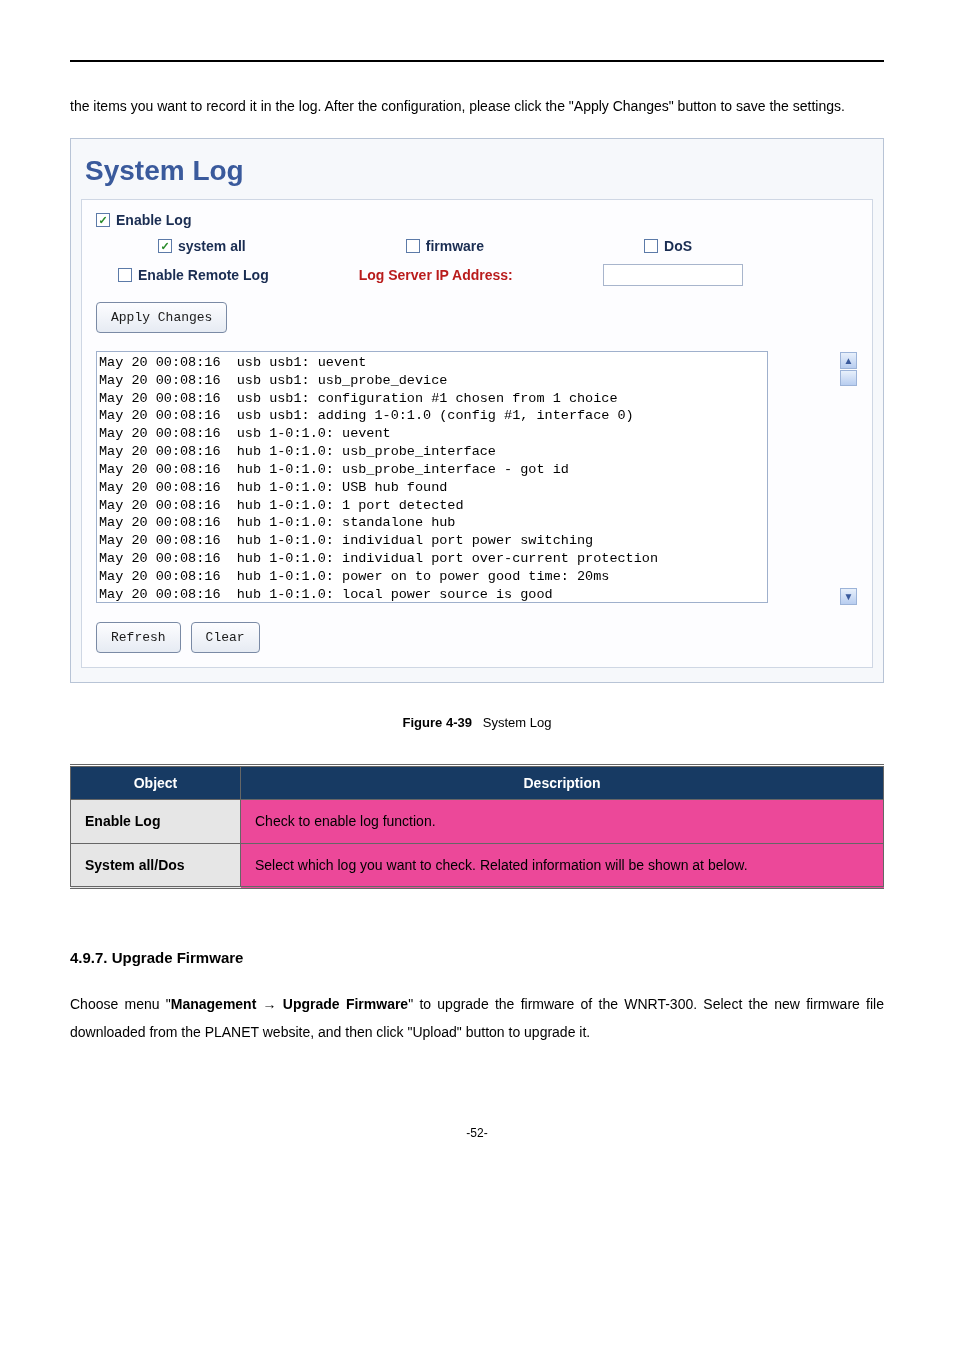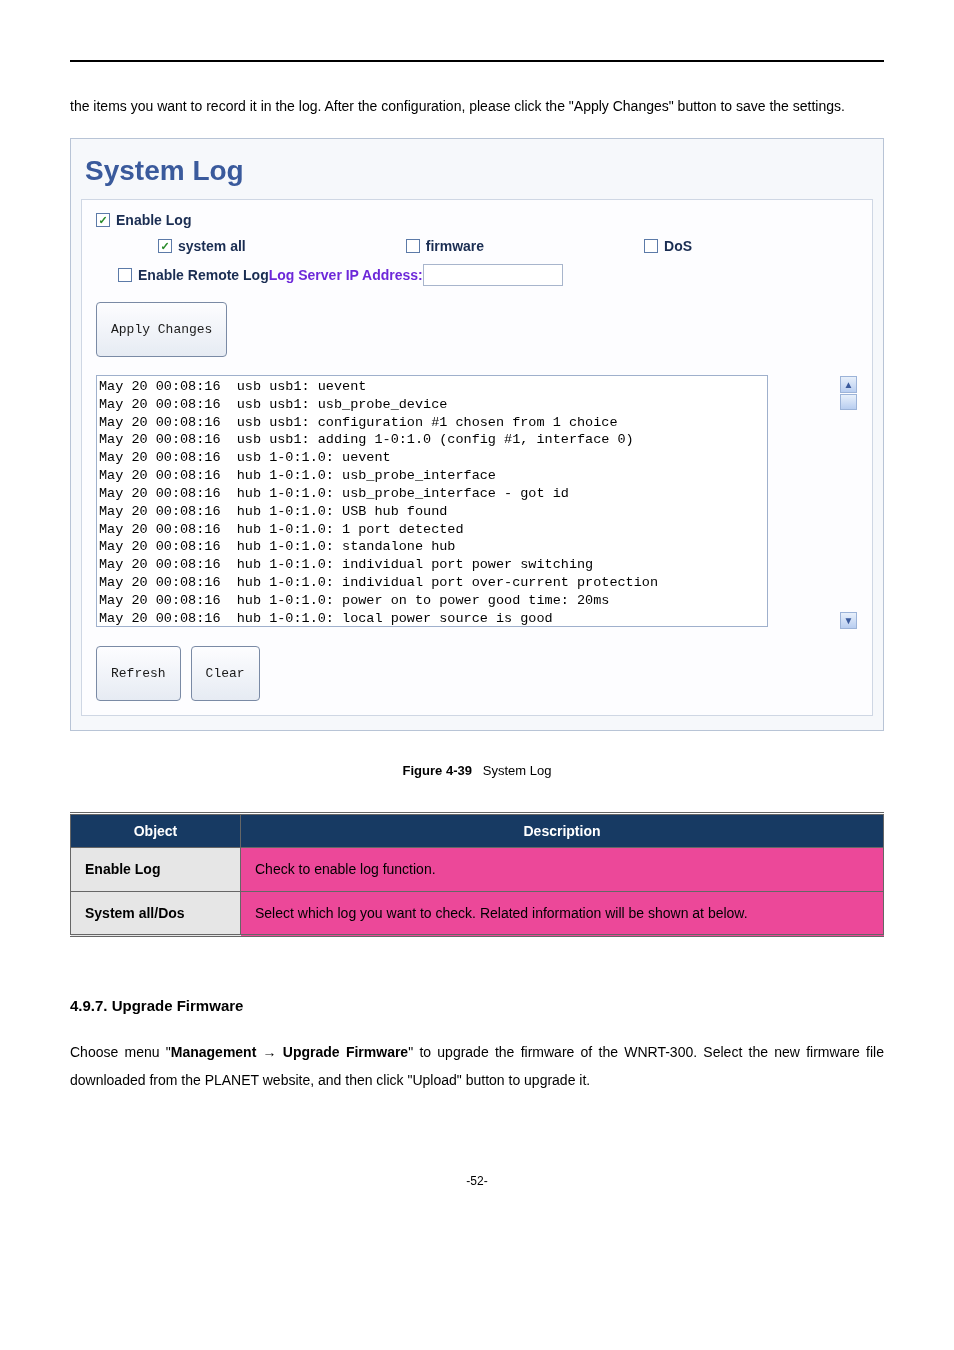--- a/index.html
+++ b/index.html
@@ -39,30 +39,30 @@
     }
     .checkbox {
       width: 14px; height: 14px; border: 1px solid #5c7aa8;
       display: inline-flex; align-items: center; justify-content: center;
       background: #fff; font-size: 11px; line-height: 1;
     }
     .checkbox.checked { color: #2a8c2a; }
     .checkbox.checked::after { content: "✓"; color: #2a8c2a; font-weight: bold; }
     .indent { margin-left: 22px; }
     .gap-lg { gap: 160px; padding-left: 40px; }
-    .gap-md { }
-    .label-strong { color: #6d28d9; font-weight: bold; }
+    .gap-md { gap: 90px; }
+    .label-strong { color: #b91c1c; font-weight: bold; }
     .text-input {
       width: 140px; height: 22px; border: 1px solid #a8b5cc;
       background: #fff;
     }
     .btn {
       font-family: 'Courier New', monospace;
       font-size: 13px;
-      padding: 19px 14px;
+      padding: 7px 14px;
       border: 1px solid #7a8aa5;
       border-radius: 4px;
       background: linear-gradient(#fdfdff, #e6ebf3);
       color: #1a1a1a;
     }
     .btn-row { margin-top: 16px; display:flex; gap:10px; }
     .log-area-wrap { position: relative; margin-top: 18px; }
     .log-textarea {
       width: 672px; height: 252px;
       font-family: 'Courier New', monospace;

